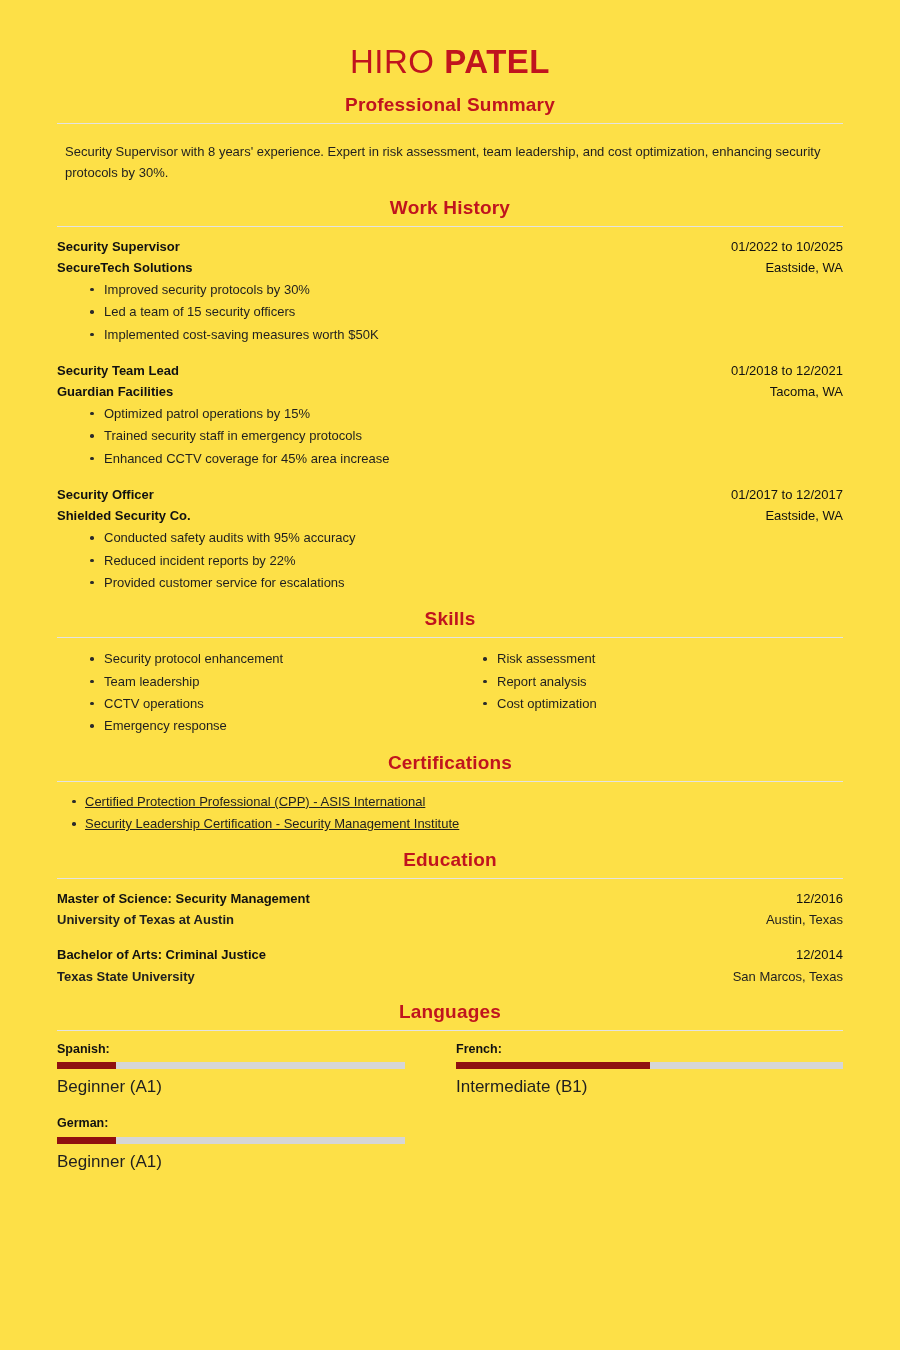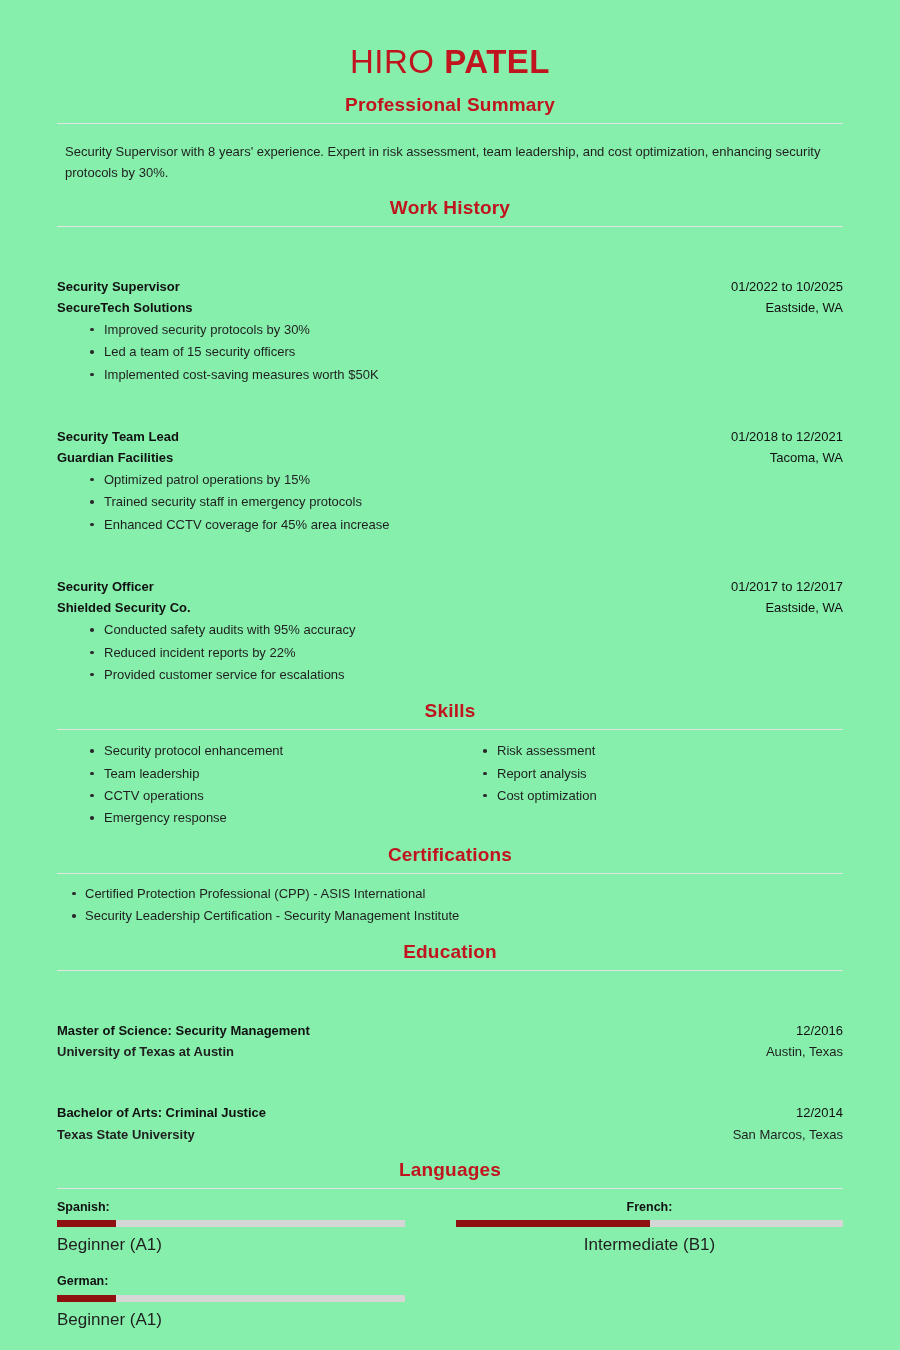--- a/index.html
+++ b/index.html
@@ -13,21 +13,21 @@
     font-family: "Liberation Sans", sans-serif;
     color: #1a1a1a;
     -webkit-font-smoothing: antialiased;
   }
   .page {
     width: 900px;
     height: 1350px;
     box-sizing: border-box;
     padding: 0;
     position: relative;
-    background: #86efac;
+    background: #fde047;
   }
   .inner {
     margin: 0 57px;
   }
 
   
   .name-block {
     text-align: center;
     padding-top: 44px;
   }
@@ -81,21 +81,20 @@
   .summary-text {
     font-size: 13px;
     line-height: 1.62;
     color: #1f1f1f;
     margin: 8px;
   }
 
   
   .entry {
     margin-bottom: 14px;
-    margin-top: 40px;
   }
   .entry:last-child { margin-bottom: 0; }
   .entry-row {
     display: flex;
     justify-content: space-between;
     align-items: baseline;
     line-height: 1.62;
   }
   .entry-left-bold {
     font-size: 13px;
@@ -158,20 +157,21 @@
   ul.cert-list {
     margin: 0;
     padding-left: 28px;
     list-style: none;
   }
   ul.cert-list li {
     font-size: 13px;
     line-height: 1.72;
     color: #1f1f1f;
     position: relative;
+    text-decoration: underline;
   }
   ul.cert-list li::before {
     content: "";
     position: absolute;
     left: -13px;
     top: 9px;
     width: 3.5px;
     height: 3.5px;
     border-radius: 50%;
     background: #2b2b2b;
@@ -181,21 +181,21 @@
   .lang-grid {
     display: flex;
     flex-wrap: wrap;
   }
   .lang-item {
     width: 50%;
     box-sizing: border-box;
     margin-bottom: 14px;
   }
   .lang-item.right-pad { padding-right: 45px; }
-  .lang-item.left-pad { padding-left: 6px; text-align: center; }
+  .lang-item.left-pad { padding-left: 6px; }
   .lang-name {
     font-size: 12.5px;
     font-weight: 700;
     color: #111;
     line-height: 1.5;
   }
   .lang-bar-track {
     height: 7px;
     background: #d6d6d6;
     margin-top: 4px;

